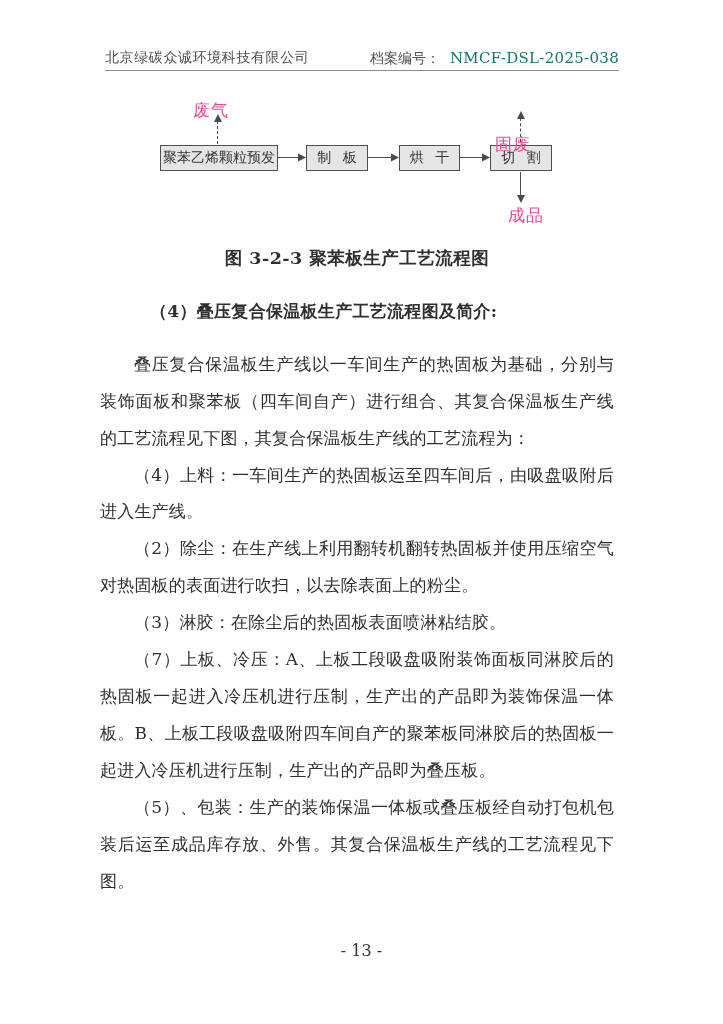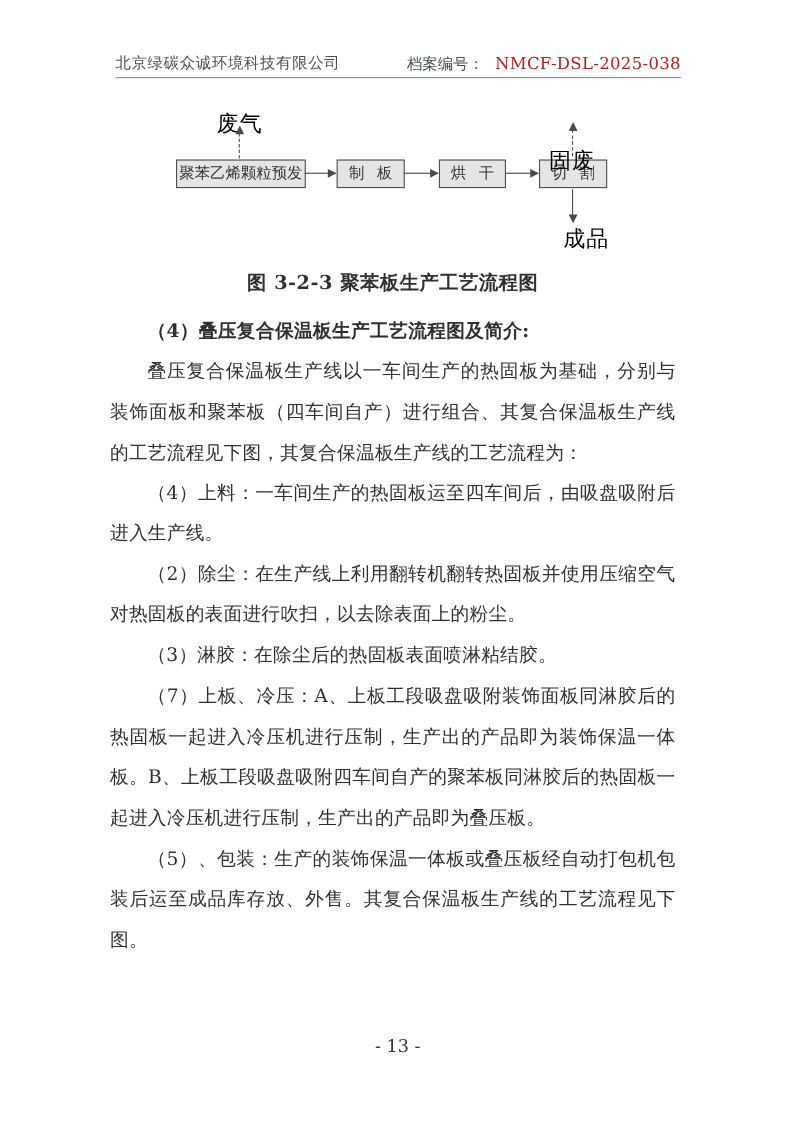--- a/index.html
+++ b/index.html
@@ -27,36 +27,35 @@
     position: absolute;
     right: 104px; top: 49px;
     font-size: 14px;
     color: #4b514d;
     white-space: nowrap;
   }
   .header-file .file-number {
     margin-left: 10px;
     font-size: 15px;
     letter-spacing: 0.3px;
-    color: #b91c1c;
+    color: #0f766e;
   }
   .header-rule {
     position: absolute;
     left: 105px; top: 70px;
     width: 514px;
     border-top: 1.2px solid #8c8c8c;
   }
 
   
   .fc { position: absolute; left: 0; top: 85px; width: 723px; height: 150px; }
   .fc-label {
     position: absolute;
-    font-size: 20px;
-    color: #000000;
-    text-align: center;
+    font-size: 17px;
+    color: #ec4899;
     letter-spacing: 1px;
     white-space: nowrap;
   }
   .fc-box {
     position: absolute;
     height: 24px;
     border: 1.3px solid #4f4f4f;
     display: flex;
     align-items: center;
     justify-content: center;
@@ -118,21 +117,21 @@
   }
   .content .caption {
     margin: 6px;
     text-align: center;
     text-indent: 0;
     font-weight: bold;
     font-size: 17.5px;
     letter-spacing: 0.5px;
   }
   .content .heading {
-    margin: 0;
+    margin: 16px;
     text-indent: 2em;
     font-weight: bold;
     letter-spacing: 0.3px;
   }
   .content p.body-para {
     margin: 0;
     text-indent: 2em;
     letter-spacing: 0.2px;
   }
 

